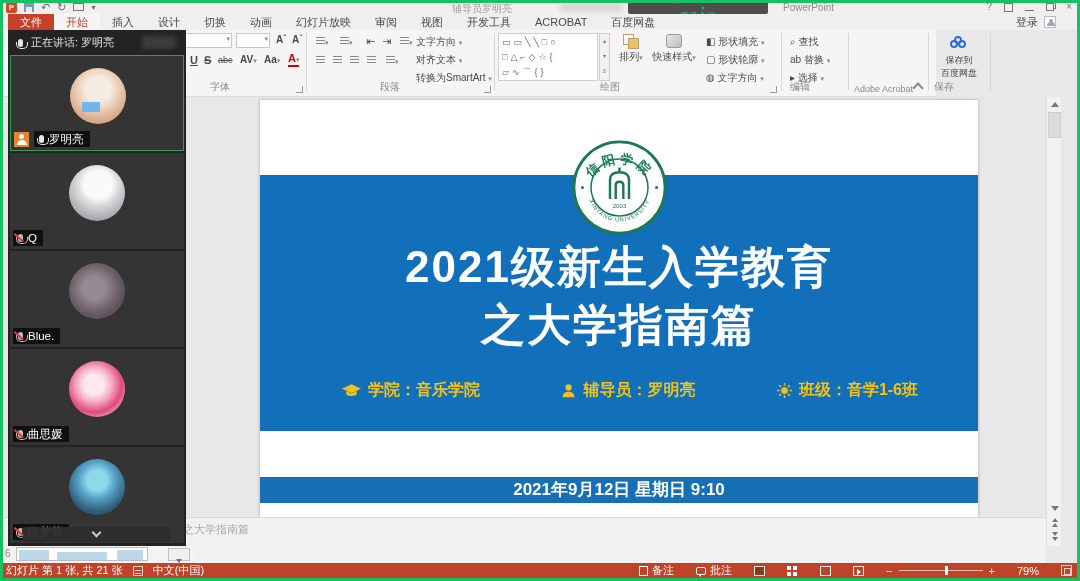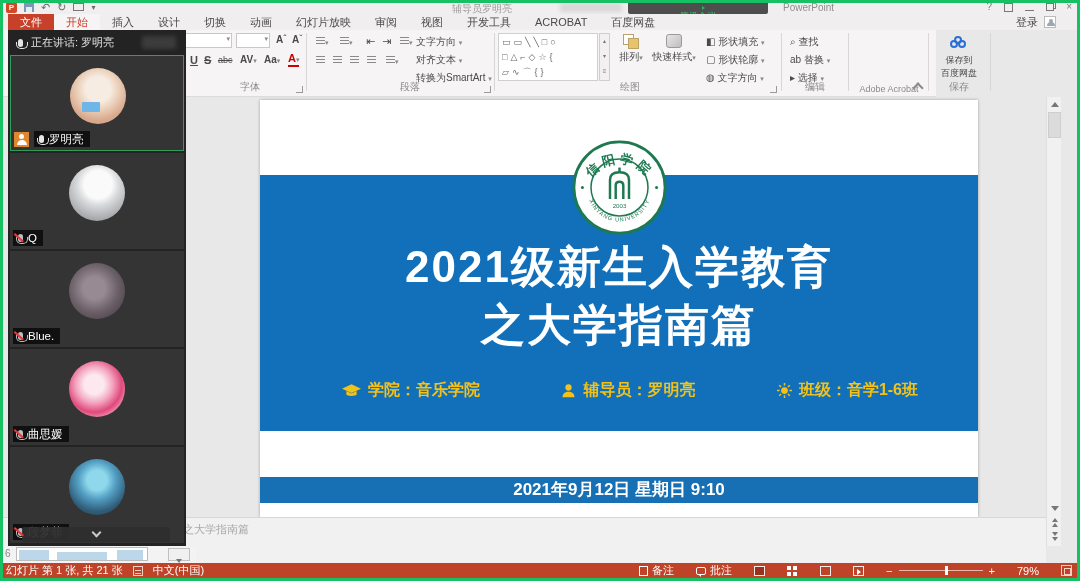--- a/index.html
+++ b/index.html
@@ -39,21 +39,21 @@
   .tab.active { background:#f6f4f5; color:#c7402a; }
   .signin { position:absolute; right:24px; top:0; display:flex; gap:6px; align-items:center; height:16px; }
   .signin span { font-size:11px; color:#4a4a4a; }
   .signin-ava { width:12px; height:12px; background:#fff; border:1px solid #bbb; position:relative; }
   .signin-ava::before { content:""; position:absolute; top:2px; left:4px; width:4px; height:4px; border-radius:50%; background:#9aa7b5; }
   .signin-ava::after { content:""; position:absolute; bottom:1px; left:2px; width:8px; height:4px; border-radius:4px 4px 0 0; background:#9aa7b5; }
 
   
   .ribbon { position:absolute; left:0; top:30px; width:936px; height:67px; background:#f6f4f5; border-bottom:1px solid #dcdadb; z-index:4; }
   .vsep { position:absolute; top:3px; width:1px; height:58px; background:#d9d6d7; }
-  .grp-label { position:absolute; bottom:2px; font-size:10px; color:#8a8a8a; text-align:center; }
+  .grp-label { position:absolute; bottom:2px; font-size:10px; color:#8a8a8a; text-align:left; }
   .launcher { position:absolute; bottom:3px; width:7px; height:7px; border-right:1px solid #9a9a9a; border-bottom:1px solid #9a9a9a; }
   .combo { position:absolute; height:15px; border:1px solid #c9c7c8; background:#fff; }
   .combo::after { content:"▾"; position:absolute; right:1px; top:1px; font-size:7px; color:#888; }
   .rbtn { position:absolute; font-size:11px; color:#4a4a4a; line-height:14px; }
   .rbtn b { font-weight:bold; }
   .red-a { color:#c00; border-bottom:2px solid #c00; line-height:11px; }
   .lines { display:inline-block; width:9px; height:8px; background:repeating-linear-gradient(#8a8a8a 0 1px,transparent 1px 3px); }
   .mini-dd { font-size:7px; color:#888; }
   .smalltxt { position:absolute; font-size:10px; color:#4a4a4a; white-space:nowrap; }
   .shape-box { position:absolute; left:498px; top:3px; width:100px; height:48px; background:#fff; border:1px solid #d0cecf; padding:1px 3px; font-size:9px; color:#666; line-height:15px; letter-spacing:3px; overflow:hidden; }

